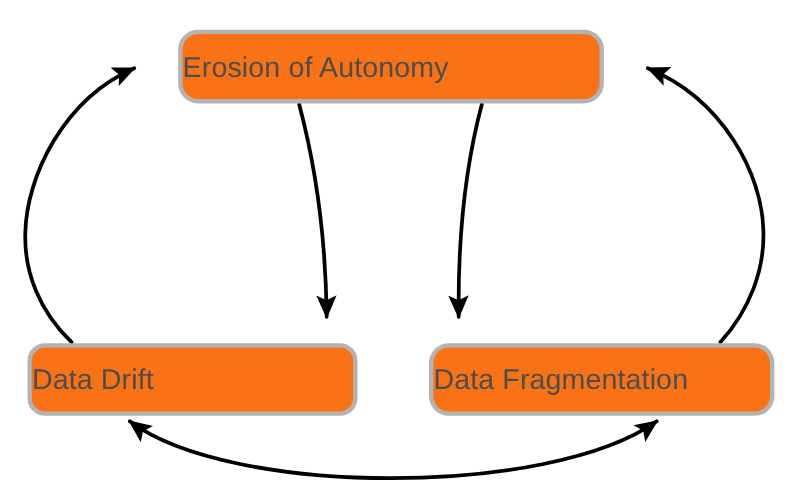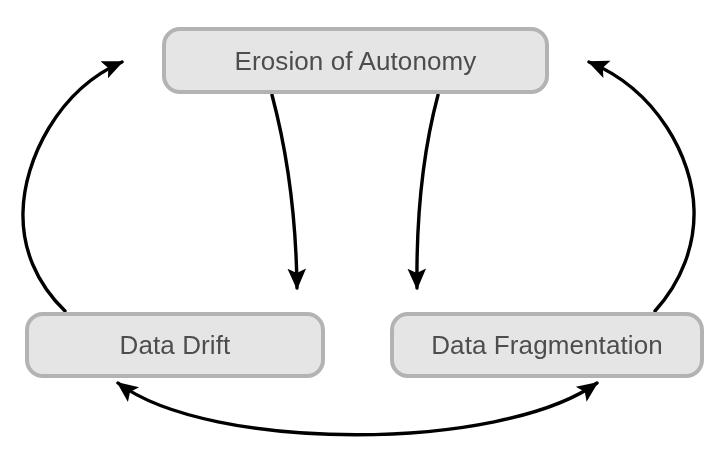--- a/index.html
+++ b/index.html
@@ -20,38 +20,37 @@
   #edges {
     position: absolute;
     left: 0;
     top: 0;
     width: 717px;
     height: 454px;
   }
   .node {
     position: absolute;
     box-sizing: border-box;
-    background: #e5e5e5;
+    background: #f97316;
     border: 4px solid #b3b3b3;
     border-radius: 18px;
     display: flex;
     align-items: center;
-    justify-content: center;
     z-index: 2;
   }
   .node-label {
     color: #4d4d4d;
     font-size: 26px;
     font-weight: 400;
     letter-spacing: 0.1px;
     white-space: nowrap;
     line-height: 1;
   }
   #node-erosion   { left: 162px; top: 27px;  width: 387px; height: 67px; }
-  #node-drift     { left: 25px;  top: 312px; width: 300px; height: 66px; }
+  #node-drift     { left: 25px;  top: 312px; width: 300px; height: 66px; border-radius: 16px; }
   #node-fragment  { left: 390px; top: 312px; width: 314px; height: 66px; }
 </style>
 </head>
 <body>
 
 <div id="canvas">
 
   <svg id="edges" viewBox="0 0 717 454" xmlns="http://www.w3.org/2000/svg">
     <defs>
       <marker id="ah" viewBox="0 0 10 10" refX="9.2" refY="5" markerWidth="6.2" markerHeight="6.2" orient="auto-start-reverse">

